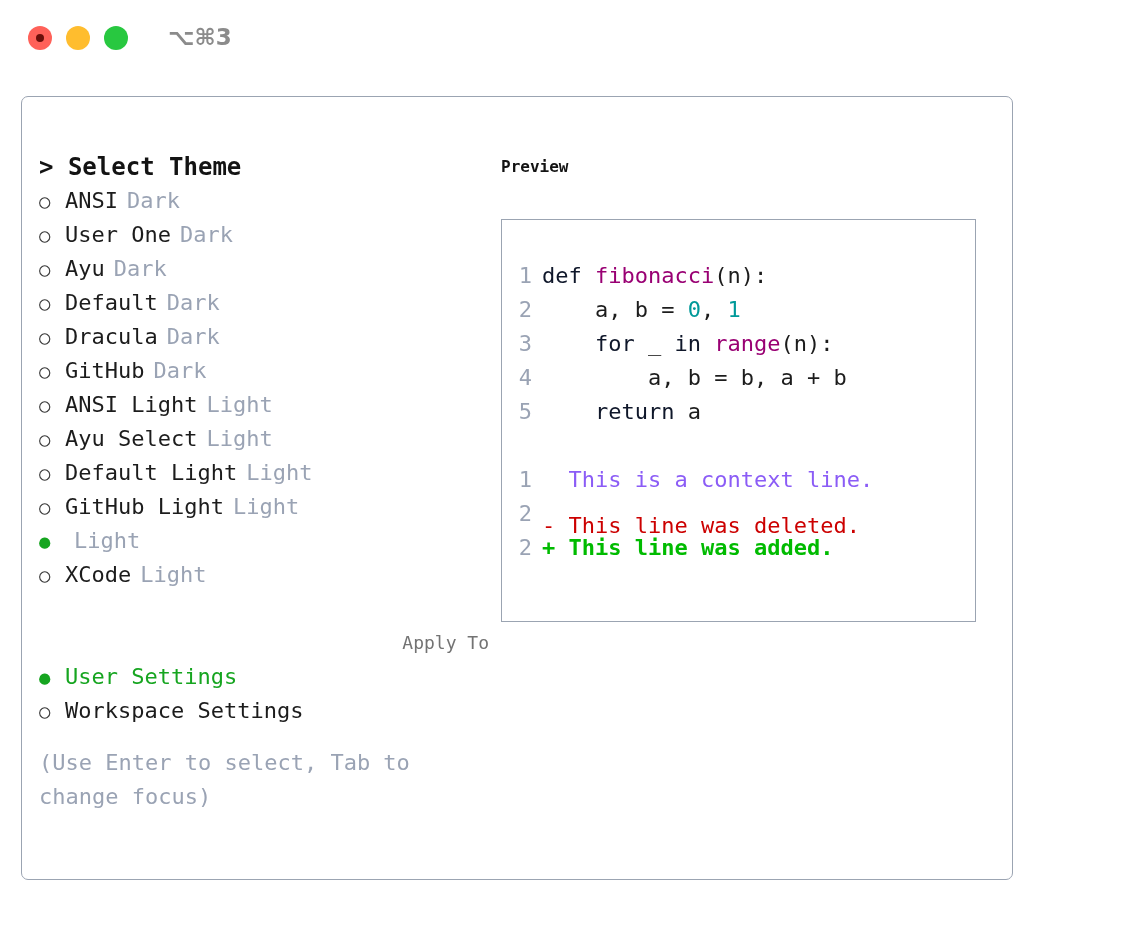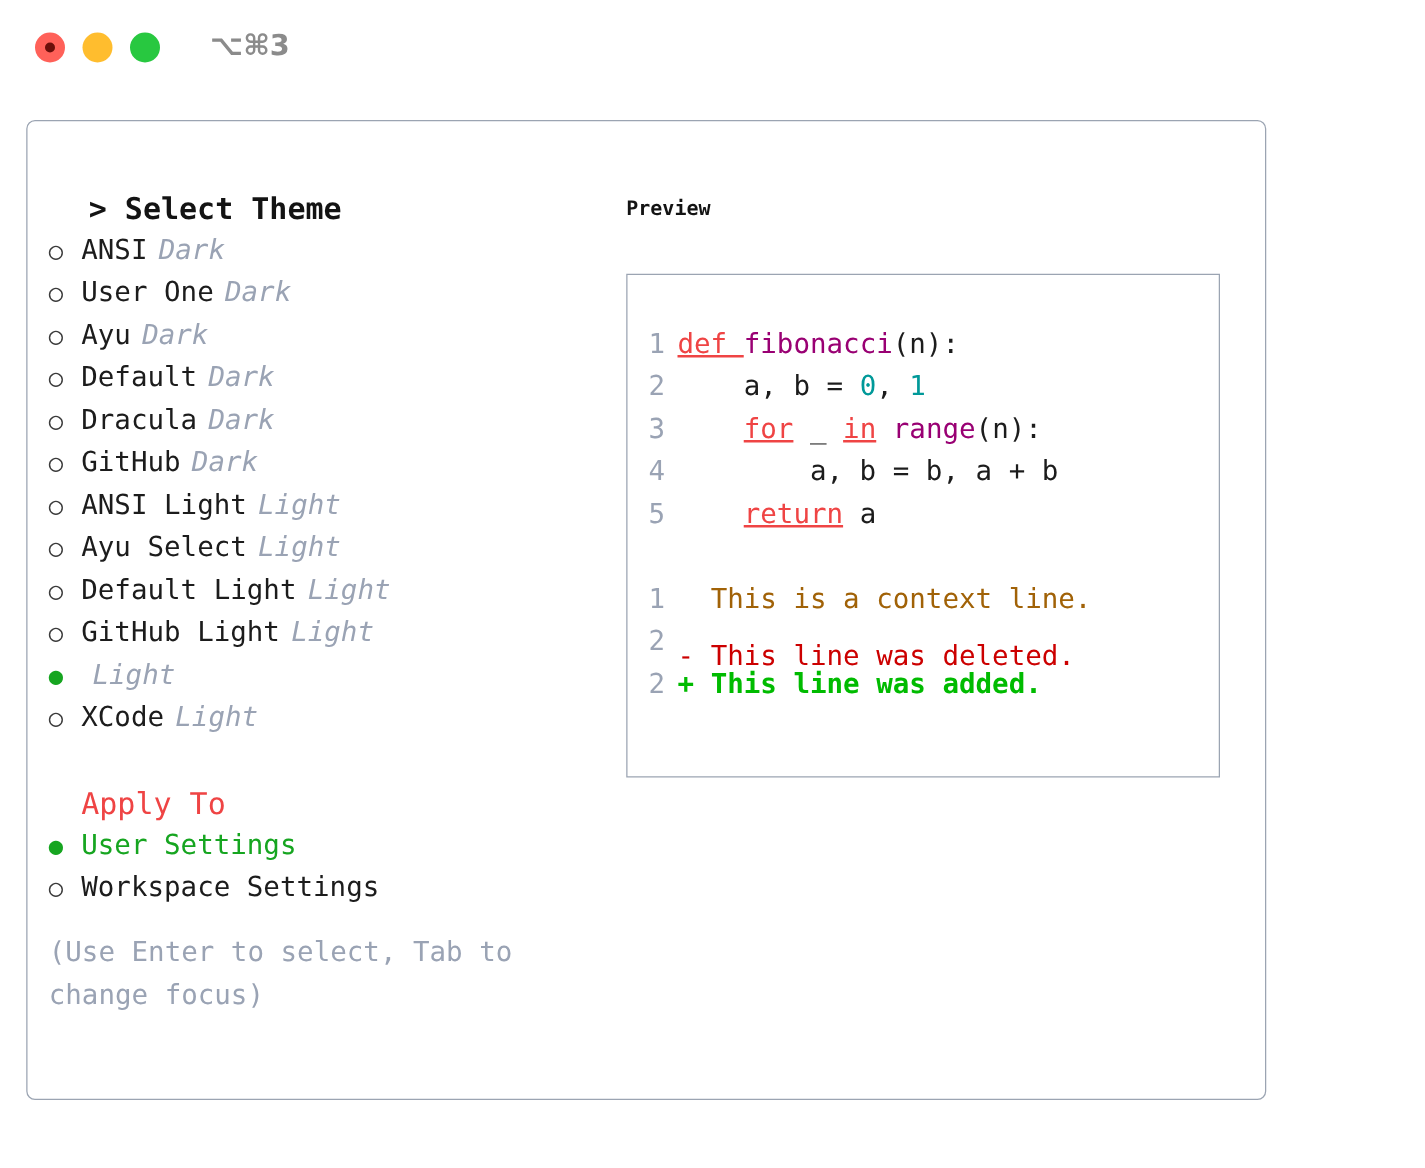--- a/index.html
+++ b/index.html
@@ -84,21 +84,20 @@
     left: 17px; top: 53px;
     width: 450px;
   }
   .theme-header {
     font-size: 24px;
     font-weight: 700;
     color: #131313;
     line-height: 34px;
     height: 34px;
     white-space: nowrap;
-    margin-left: 32px;
   }
   .row {
     height: 34px;
     line-height: 34px;
     font-size: 22px;
     color: #1c1c1c;
     white-space: nowrap;
     display: flex;
     align-items: center;
   }
@@ -109,32 +108,32 @@
     font-size: 19px;
     color: #3b3b3b;
     line-height: 34px;
   }
   .marker.selected { color: #16a520; font-size: 19px; }
   .label { color: #1c1c1c; }
   .label.selected { color: #16a520; }
   .suffix {
     color: #9aa3b4;
     margin-left: 9px;
-    font-style: italic;
   }
 
   .section-spacer { height: 34px; }
 
   .apply-header {
     height: 34px;
     line-height: 34px;
-    font-size: 24px;
-    color: #ef4444;
+    font-size: 18px;
+    color: #737373;
     padding-left: 26px;
     white-space: nowrap;
+    text-align: right;
   }
 
   .hint {
     margin-top: 18px;
     font-size: 22px;
     line-height: 34px;
     color: #9aa3b4;
     width: 410px;
   }
 
@@ -170,28 +169,28 @@
   }
   .gutter {
     flex: 0 0 40px;
     text-align: right;
     color: #9aa3b4;
     padding-right: 10px;
     box-sizing: border-box;
   }
   .code-text { white-space: pre; }
 
-  .tok-kw   { color: #ef4444; text-decoration: underline; }
+  .tok-kw   { color: #0f172a; }
   .tok-fn   { color: #990073; }
   .tok-num  { color: #009999; }
   .tok-pl   { color: #1c1c1c; }
 
   .blank-line { height: 34px; }
 
-  .diff-ctx { color: #a16207; }
+  .diff-ctx { color: #8b5cf6; }
   .diff-del { color: #cc0000; margin-top: 12px; }
   .diff-add { color: #00bb00; font-weight: bold; }
 </style>
 </head>
 <body>
 
 <div class="window">
 
   <div class="titlebar">
     <div class="traffic">

